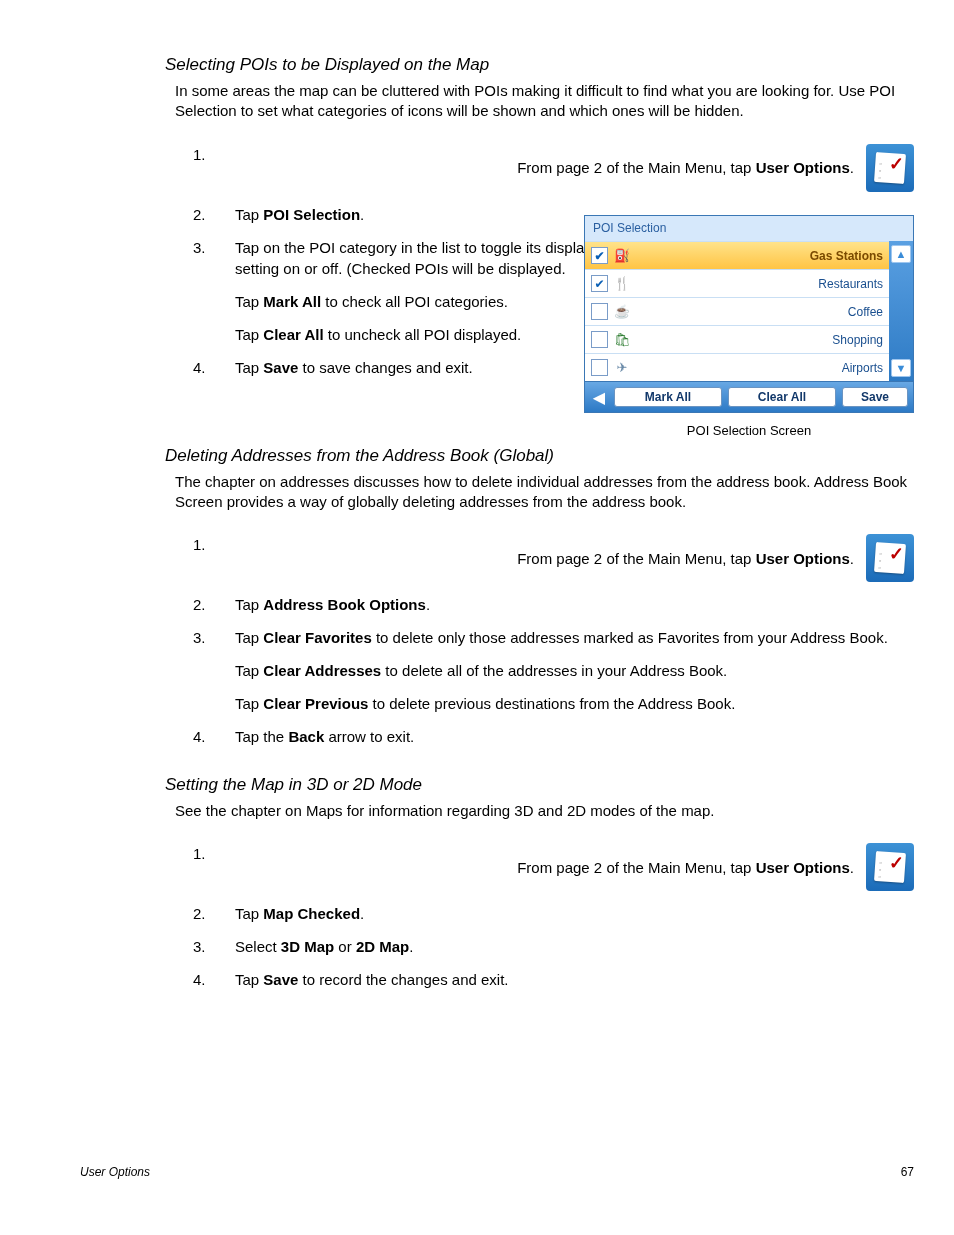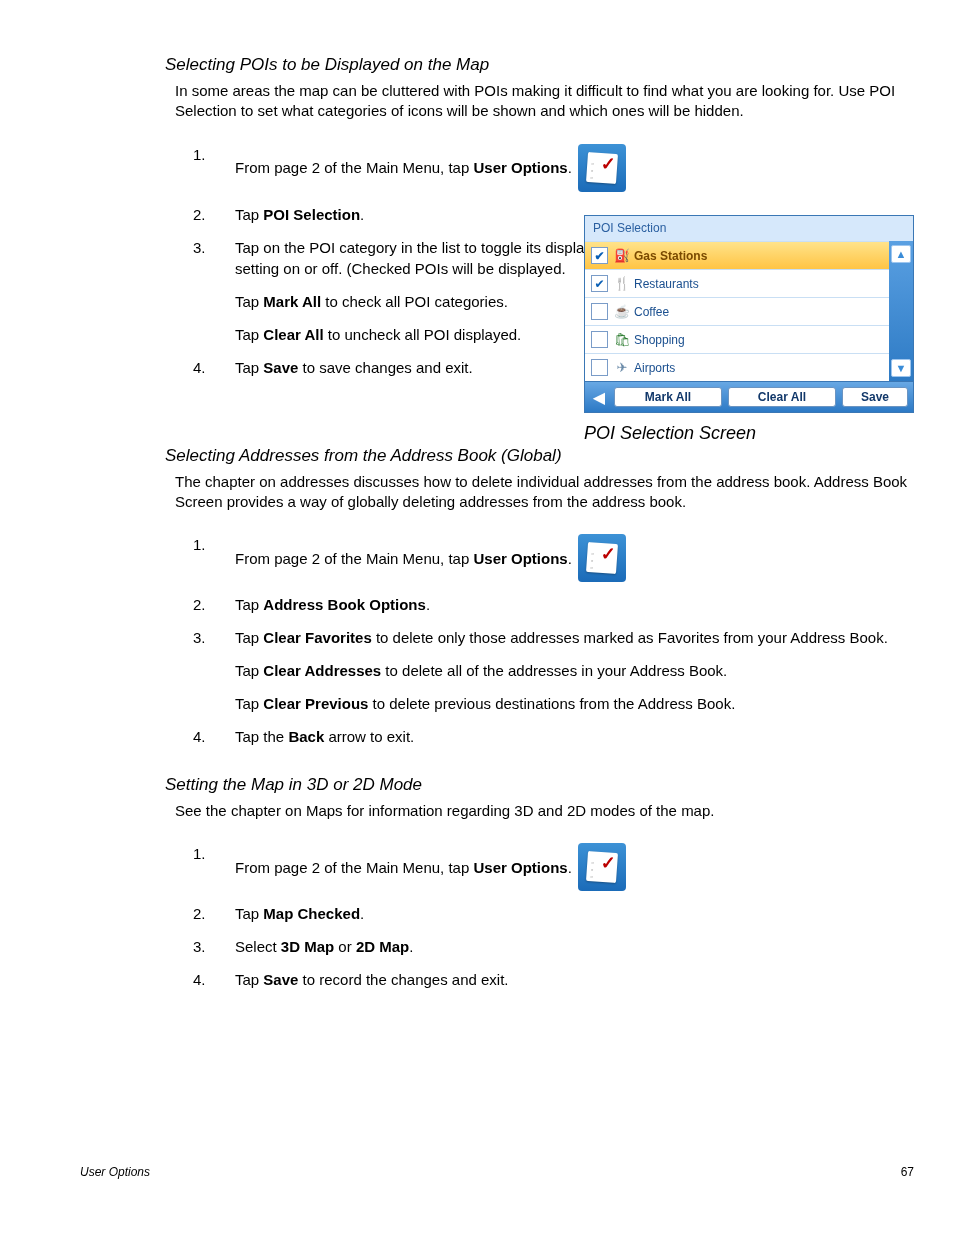--- a/index.html
+++ b/index.html
@@ -43,21 +43,22 @@
     position: absolute;
     left: 18px;
     top: 0;
   }
   ol.steps > li p {
     margin: 0 0 12px 0;
   }
   .step-row {
     display: flex;
     align-items: center;
-    gap: 6px;
+    gap: 12px;
+    justify-content: flex-end;
   }
   b { font-weight: bold; }
 
   
   .uo-icon {
     display: inline-block;
     width: 48px;
     height: 48px;
     border-radius: 4px;
     background: linear-gradient(#3d92d6, #1b6bb8);
@@ -140,21 +141,21 @@
     line-height: 1;
   }
   .poi-row .ico {
     width: 16px;
     text-align: center;
     margin-right: 4px;
     font-size: 13px;
   }
   .poi-row .txt {
     flex: 1;
-    text-align: left;
+    text-align: right;
     color: #1a4f8f;
   }
   .poi-row.sel .txt { color: #7a4a00; }
   .poi-scroll {
     width: 24px;
     background: linear-gradient(#5aa0e2, #2d7ac4);
     display: flex;
     flex-direction: column;
     justify-content: space-between;
     align-items: center;
@@ -189,22 +190,22 @@
     border: 1px solid #6a94c2;
     border-radius: 3px;
     padding: 2px 12px;
     color: #12386a;
     font-weight: bold;
     font-size: 12px;
   }
   .poi-btn.wide { flex: 1; text-align: center; }
   .poi-btn.save { padding: 2px 18px; }
   .poi-caption {
-    font-style: italic;
-    font-size: 18px;
+    text-align: center;
+    font-size: 13px;
     margin-top: 10px;
   }
 
   .narrow { max-width: 380px; }
 
   .footer {
     position: absolute;
     left: 60px; right: 60px;
     bottom: 56px;
     display: flex;
@@ -298,21 +299,21 @@
         <div class="poi-back">◀</div>
         <div class="poi-btn wide">Mark All</div>
         <div class="poi-btn wide">Clear All</div>
         <div class="poi-btn save">Save</div>
       </div>
     </div>
     <div class="poi-caption">POI Selection Screen</div>
   </div>
 
   <div style="height:40px"></div>
-  <h3 class="section-head">Selecting Addresses from the Address Book (Global)</h3>
+  <h3 class="section-head">Deleting Addresses from the Address Book (Global)</h3>
   <p class="intro">The chapter on addresses discusses how to delete individual addresses from the address book.  Address Book Screen provides a way of globally deleting addresses from the address book.</p>
 
   <ol class="steps">
     <li>
       <span class="num">1.</span>
       <div class="step-row">
         <span>
           <span>From page 2 of the Main Menu, tap </span><b>User Options</b><span>.</span>
         </span>
         <span class="uo-icon">

